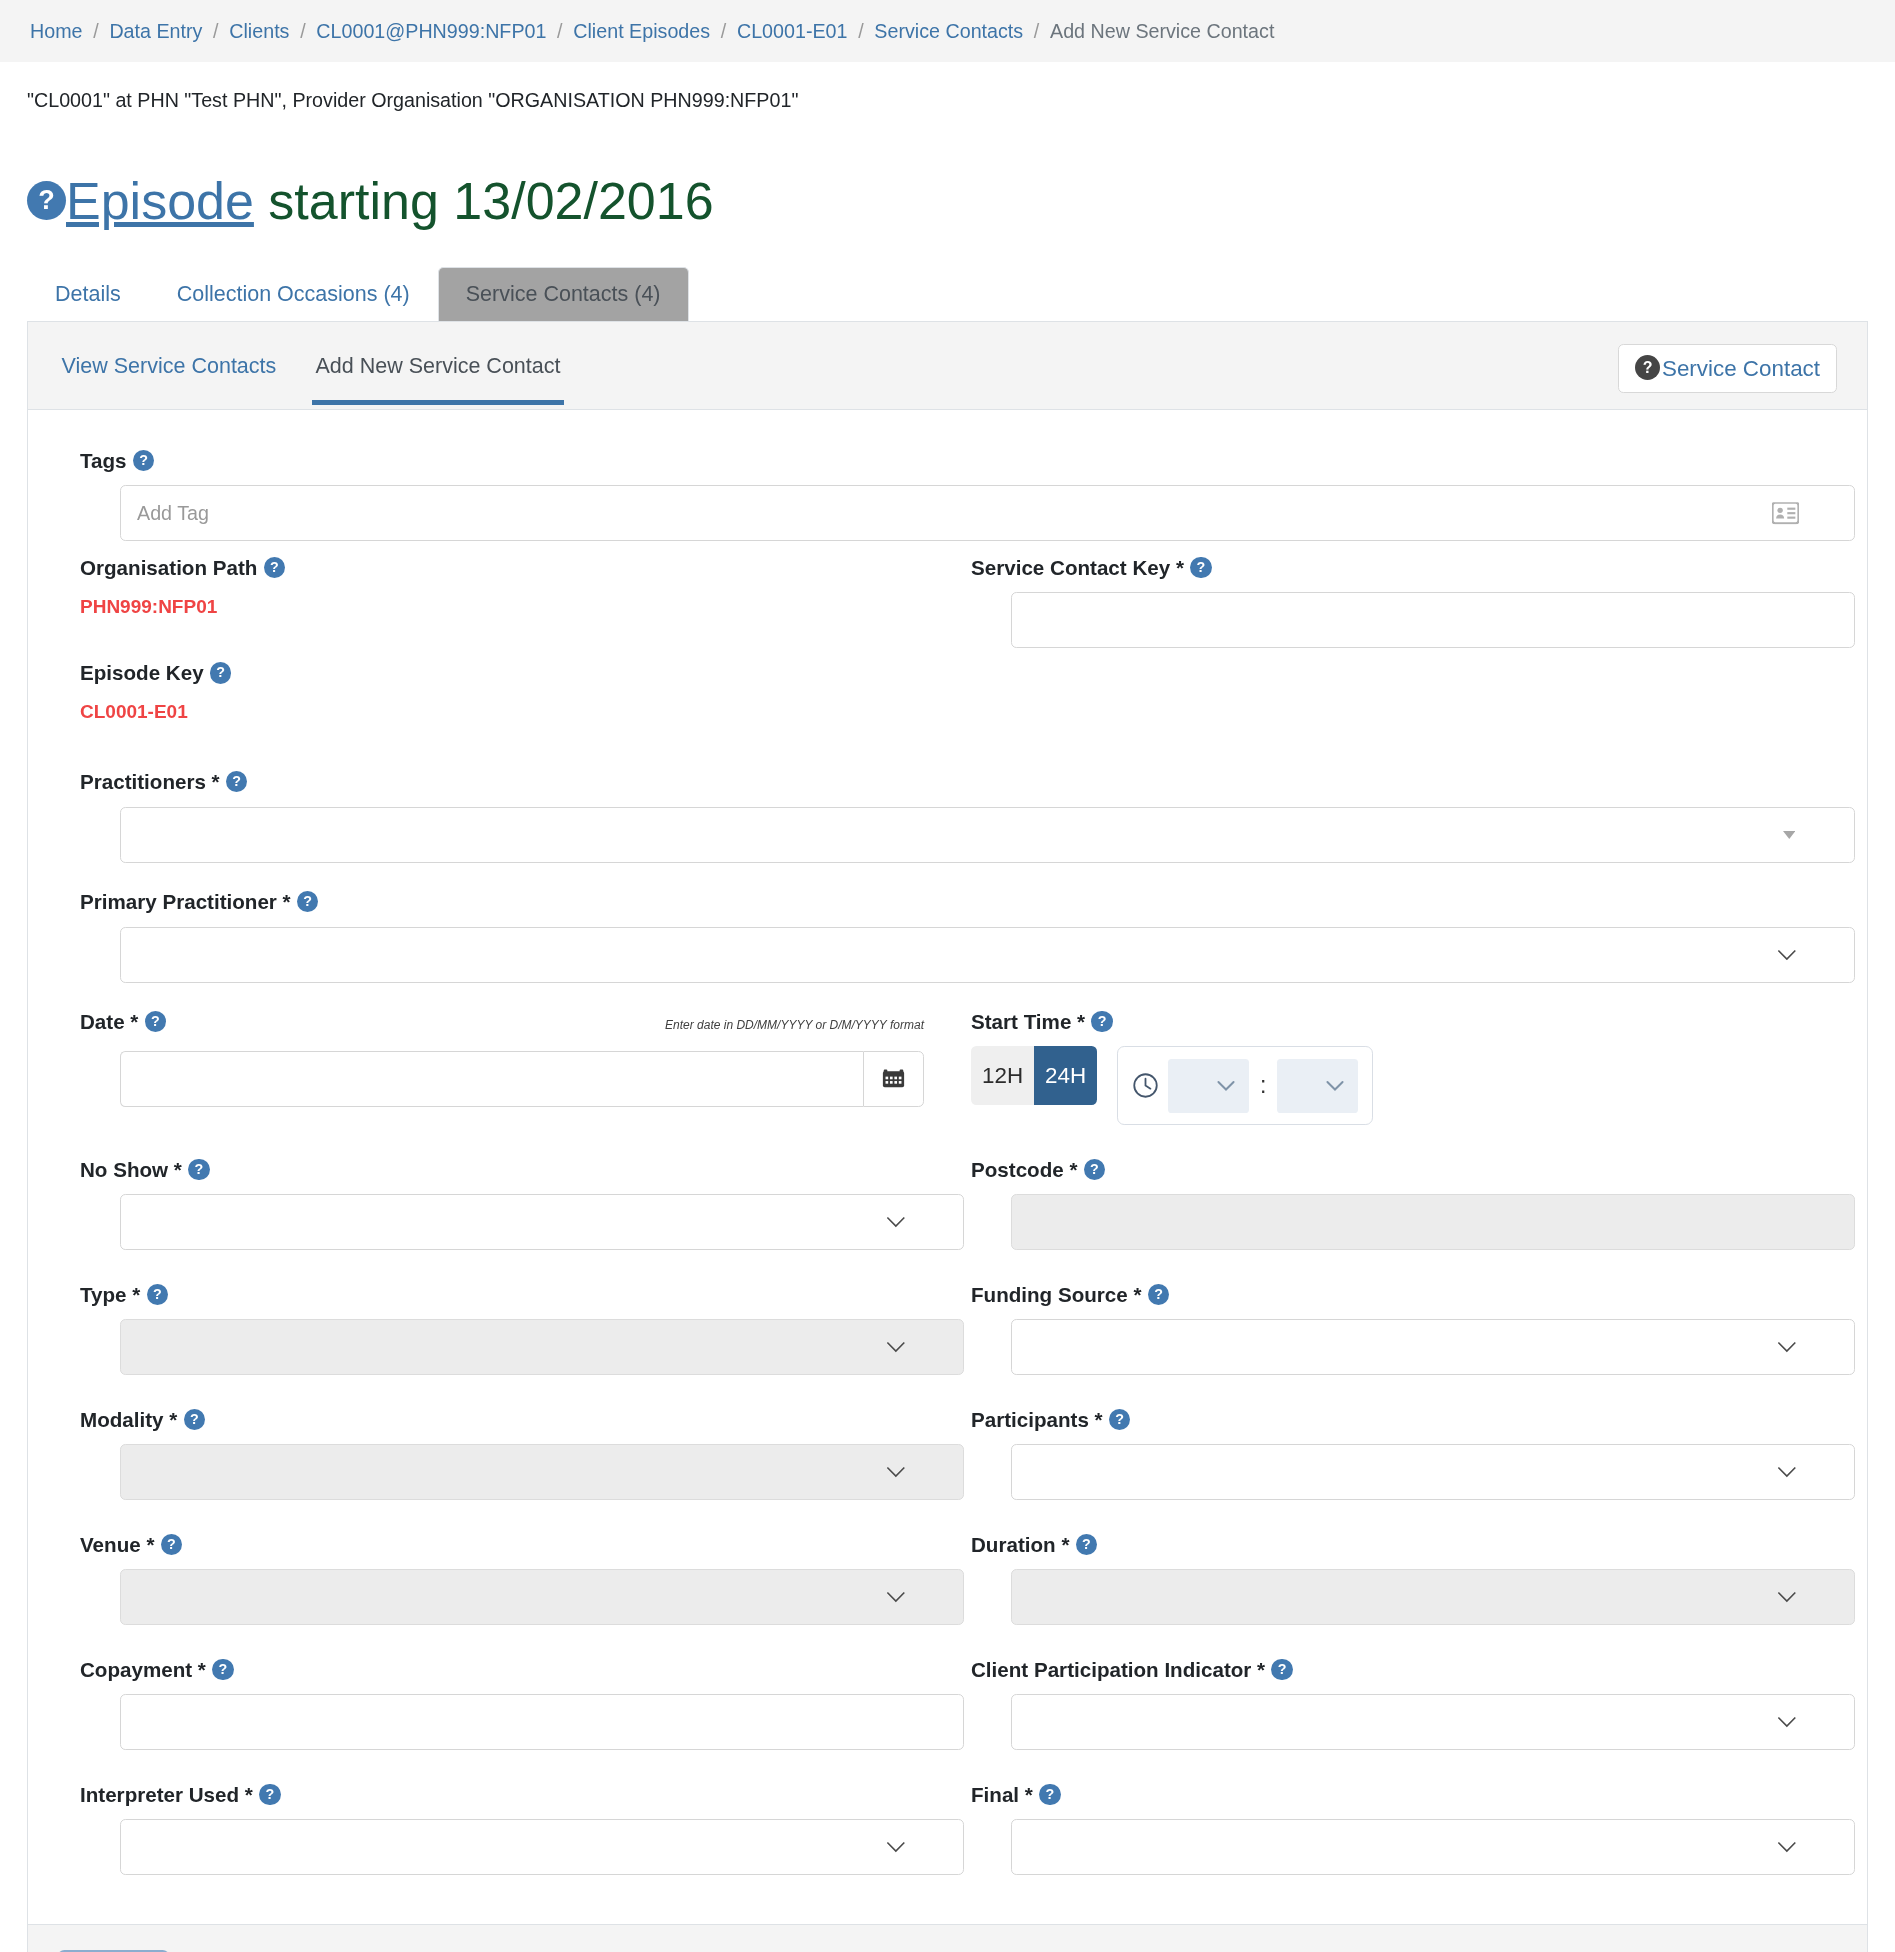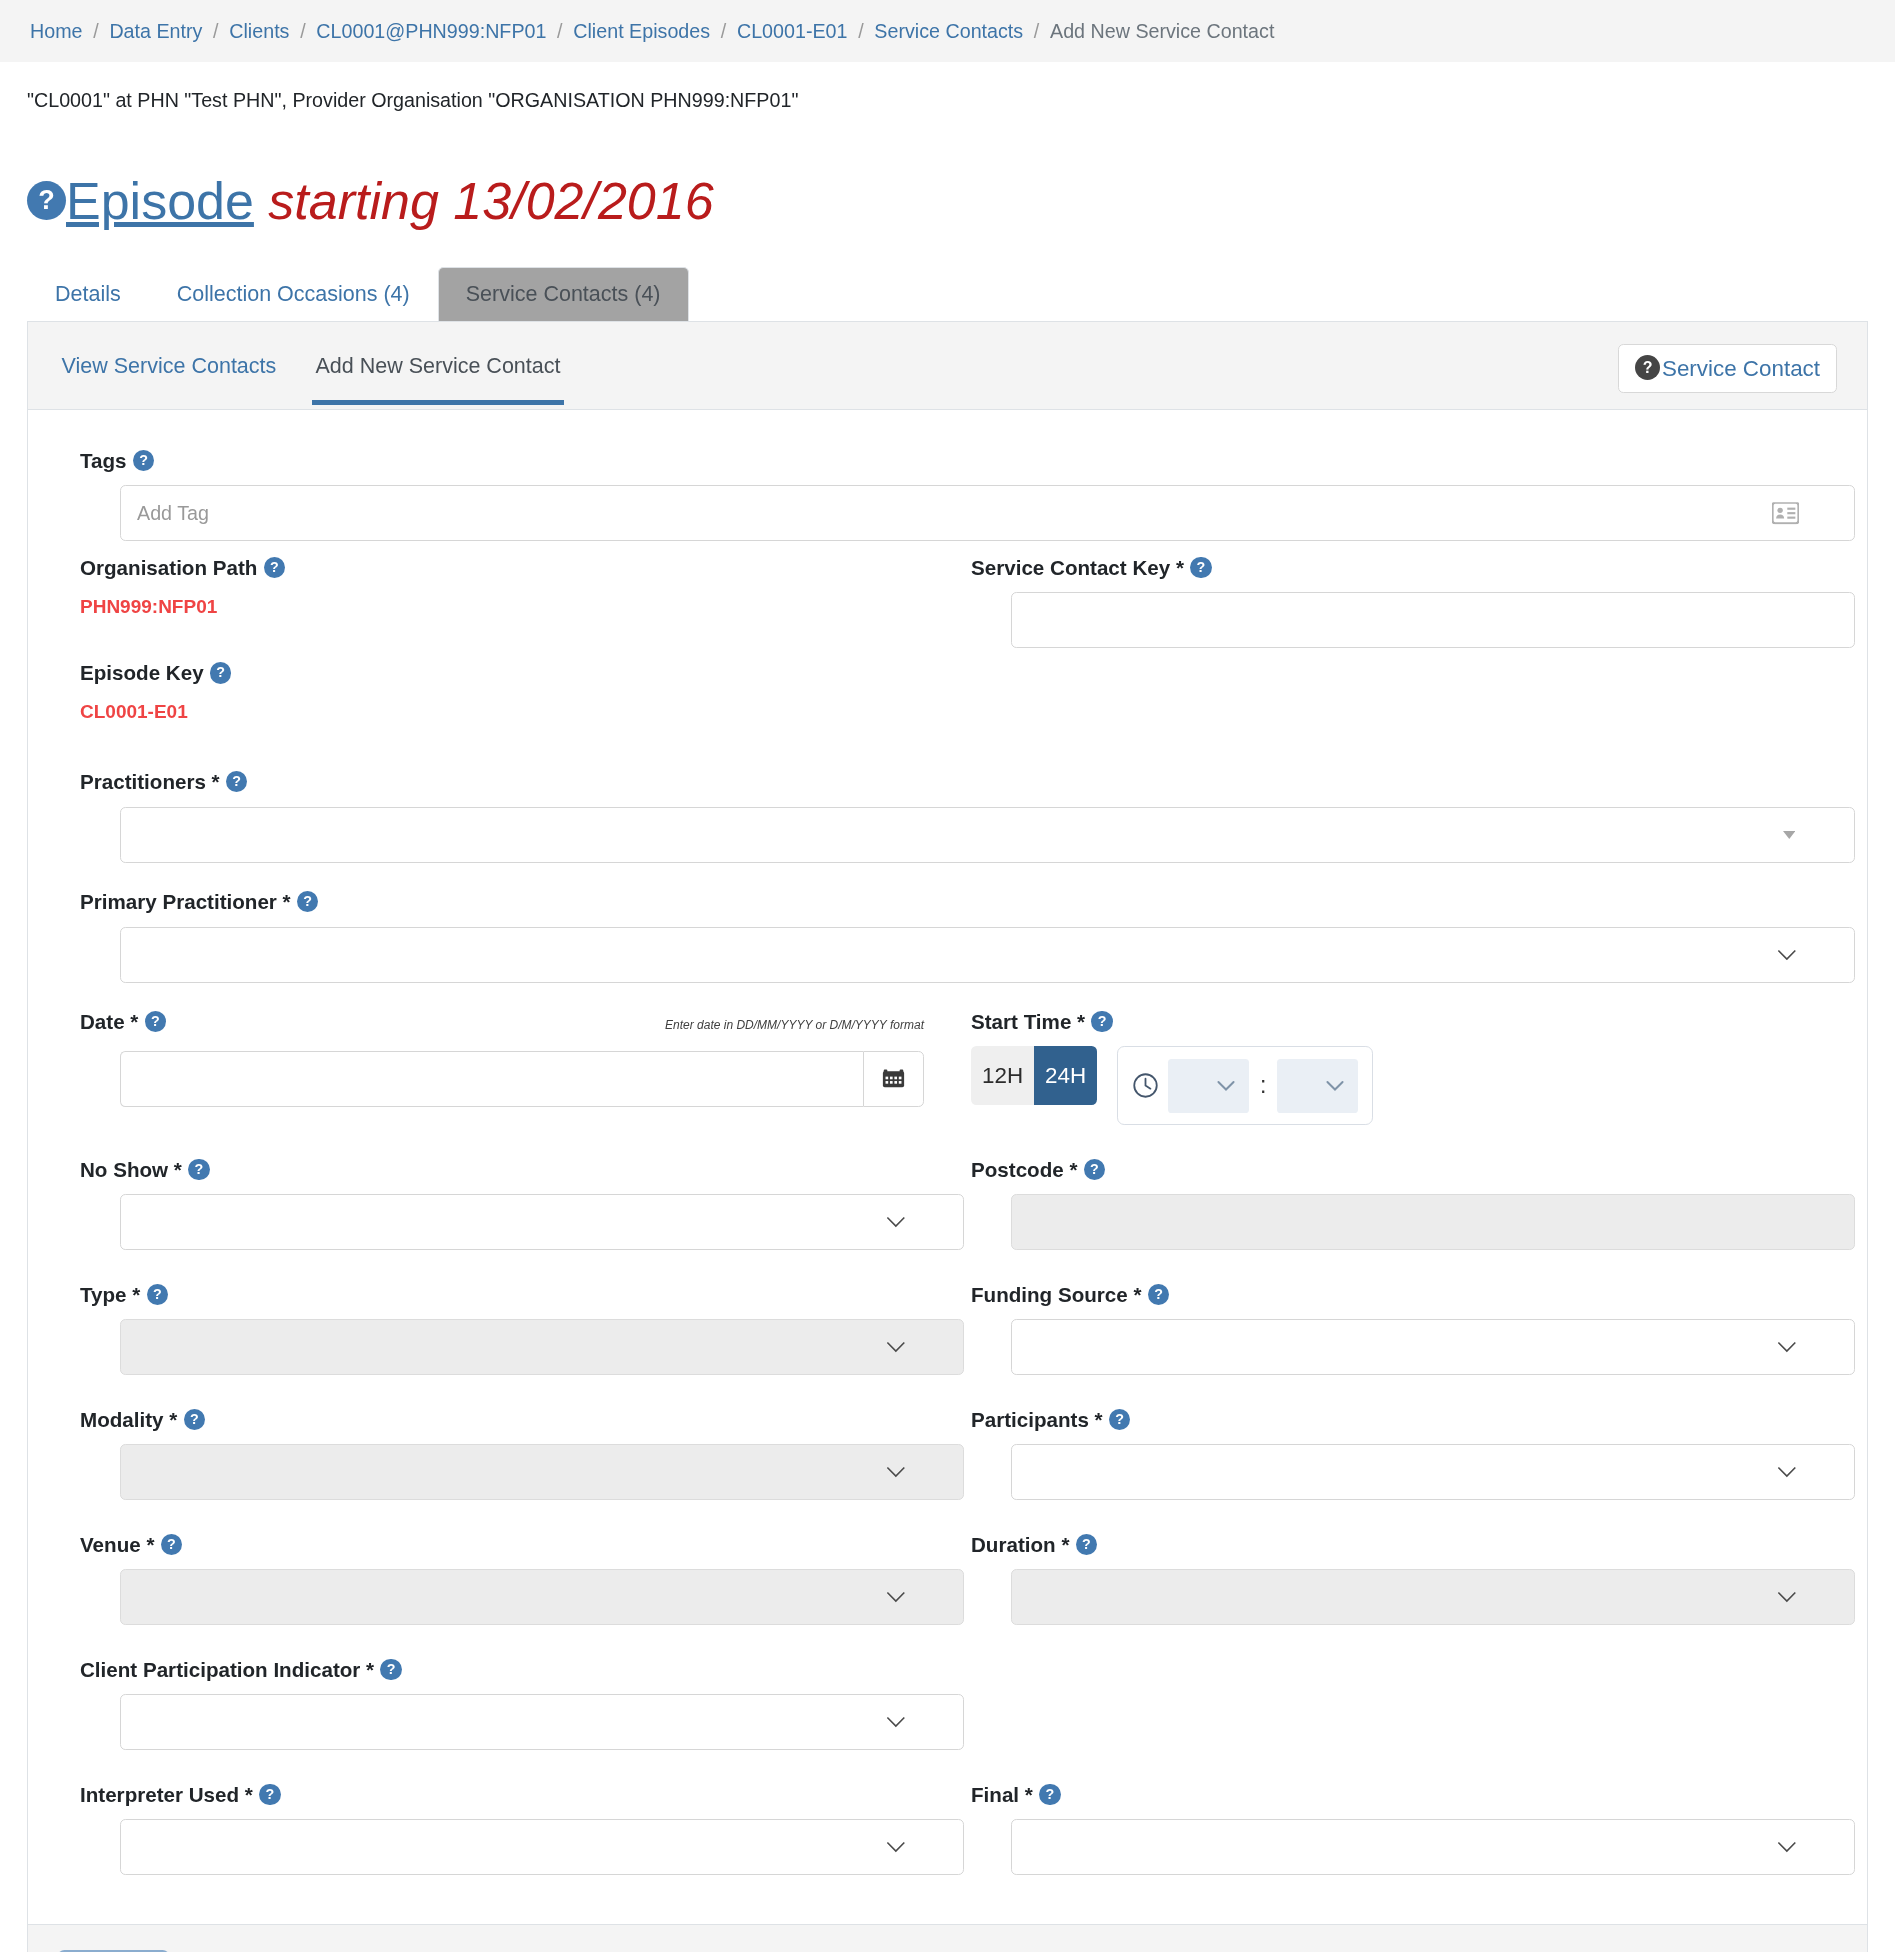--- a/index.html
+++ b/index.html
@@ -42,21 +42,21 @@
     padding: 25px 27px 0 27px;
     font-size: 52px;
     font-weight: 400;
     line-height: 1.15;
     white-space: nowrap;
   }
   .page-title .title-link {
     color: #3d74a8;
     text-decoration: underline;
   }
-  .page-title .title-rest { color: #b91c1c; font-style: italic; }
+  .page-title .title-rest { color: #14532d; }
 
   
   .help {
     display: inline-block;
     background: #4279b0;
     color: #fff;
     border-radius: 50%;
     text-align: center;
     font-weight: 700;
     vertical-align: middle;
@@ -592,20 +592,24 @@
             <svg width="19.7" height="11.6" viewBox="0 0 22 13" fill="none">
                 <path d="M1.5 1.5 L11 11 L20.5 1.5" stroke="#4a4a4a" stroke-width="1.8"></path>
               </svg>
           </span>
         </div>
       </div>
     </div>
 
     <div class="grid" style="margin-top:19.7px">
       <div class="field">
+        <label class="lbl"><span>Copayment *</span><span class="help help-sm">?</span></label>
+        <input class="ctl" type="text" style="">
+      </div>
+      <div class="field">
         <label class="lbl"><span>Client Participation Indicator *</span><span class="help help-sm">?</span></label>
         <div class="sel-wrap">
           <input class="ctl" type="text" readonly="" style="">
           <span class="chev">
             <svg width="19.7" height="11.6" viewBox="0 0 22 13" fill="none">
                 <path d="M1.5 1.5 L11 11 L20.5 1.5" stroke="#4a4a4a" stroke-width="1.8"></path>
               </svg>
           </span>
         </div>
       </div>

